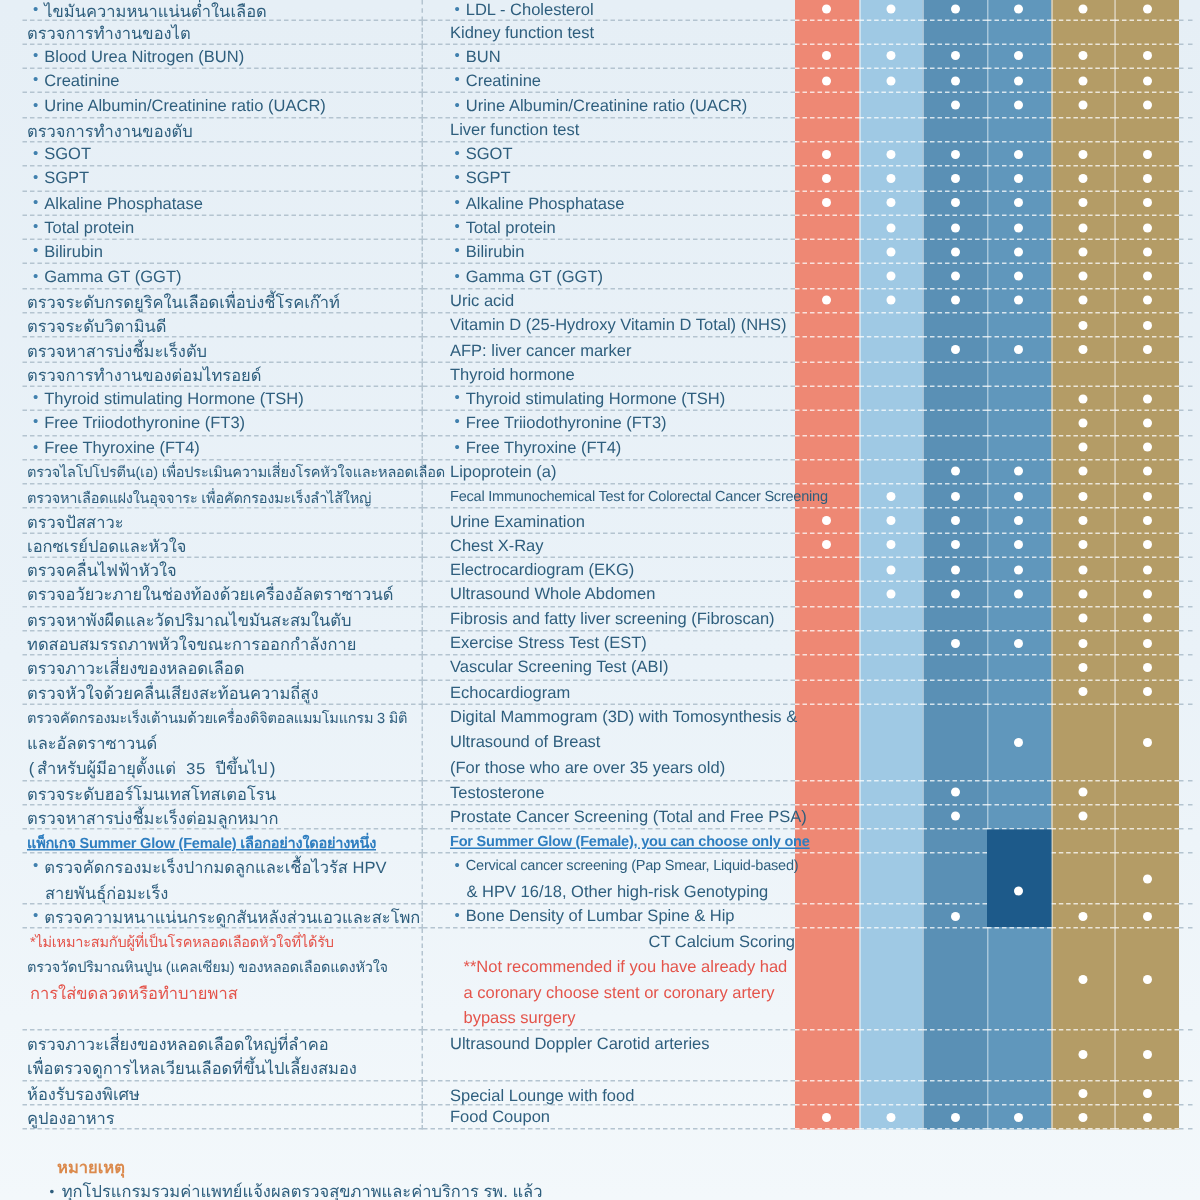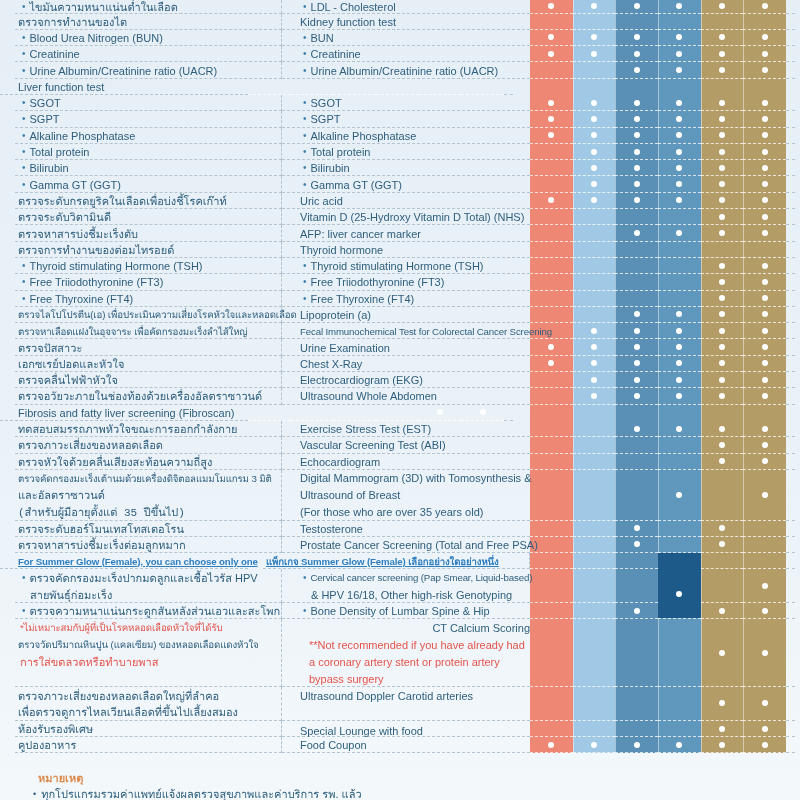--- a/index.html
+++ b/index.html
@@ -199,20 +199,25 @@
           </div>
           <div class="dotcol" style="width: 42.67px;">
             <span class="dot"></span>
           </div>
           <div class="dotcol" style="width: 42.67px;">
             <span class="dot"></span>
           </div>
           <div class="after"></div>
         </div>
         <div class="row" style="height: 16.3px;">
+          <div class="cell thai">
+            <div class="line" style="height: 16.3px;">
+              <span class="txt">ตรวจการทำงานของตับ</span>
+            </div>
+          </div>
           <div class="cell eng">
             <div class="line" style="height: 16.3px;">
               <span class="txt">Liver function test</span>
             </div>
           </div>
           <div class="dotcol" style="width: 42.67px;"></div>
           <div class="dotcol" style="width: 42.67px;"></div>
           <div class="dotcol" style="width: 42.67px;"></div>
           <div class="dotcol" style="width: 42.67px;"></div>
           <div class="dotcol" style="width: 42.67px;"></div>
@@ -756,20 +761,25 @@
           </div>
           <div class="dotcol" style="width: 42.67px;">
             <span class="dot"></span>
           </div>
           <div class="dotcol" style="width: 42.67px;">
             <span class="dot"></span>
           </div>
           <div class="after"></div>
         </div>
         <div class="row" style="height: 16.3px;">
+          <div class="cell thai">
+            <div class="line" style="height: 16.3px;">
+              <span class="txt">ตรวจหาพังผืดและวัดปริมาณไขมันสะสมในตับ</span>
+            </div>
+          </div>
           <div class="cell eng">
             <div class="line" style="height: 16.3px;">
               <span class="txt">Fibrosis and fatty liver screening (Fibroscan)</span>
             </div>
           </div>
           <div class="dotcol" style="width: 42.67px;"></div>
           <div class="dotcol" style="width: 42.67px;"></div>
           <div class="dotcol" style="width: 42.67px;"></div>
           <div class="dotcol" style="width: 42.67px;"></div>
           <div class="dotcol" style="width: 42.67px;">
@@ -928,28 +938,28 @@
             <span class="dot"></span>
           </div>
           <div class="dotcol" style="width: 42.67px;"></div>
           <div class="dotcol" style="width: 42.67px;">
             <span class="dot"></span>
           </div>
           <div class="dotcol" style="width: 42.67px;"></div>
           <div class="after"></div>
         </div>
         <div class="row link" style="height: 16.3px;">
+          <div class="cell thai">
+            <div class="line" style="height: 16.3px;">
+              <span class="txt tight">แพ็กเกจ Summer Glow (Female) เลือกอย่างใดอย่างหนึ่ง</span>
+            </div>
+          </div>
           <div class="cell eng">
             <div class="line" style="height: 16.3px;">
               <span class="txt tight">For Summer Glow (Female), you can choose only one</span>
-            </div>
-          </div>
-          <div class="cell thai">
-            <div class="line" style="height: 16.3px;">
-              <span class="txt tight">แพ็กเกจ Summer Glow (Female) เลือกอย่างใดอย่างหนึ่ง</span>
             </div>
           </div>
           <div class="dotcol" style="width: 42.67px;"></div>
           <div class="dotcol" style="width: 42.67px;"></div>
           <div class="dotcol" style="width: 42.67px;"></div>
           <div class="dotcol" style="width: 42.67px;"></div>
           <div class="dotcol" style="width: 42.67px;"></div>
           <div class="dotcol" style="width: 42.67px;"></div>
           <div class="after"></div>
         </div>
@@ -1022,21 +1032,21 @@
             </div>
           </div>
           <div class="cell eng">
             <div class="line" style="height: 16.9px; justify-content: flex-end;">
               <span class="txt">CT Calcium Scoring</span>
             </div>
             <div class="line red" style="height: 16.9px;">
               <span class="txt">**Not recommended if you have already had</span>
             </div>
             <div class="line red" style="height: 16.9px;">
-              <span class="txt">a coronary artery stent or protein artery</span>
+              <span class="txt">a coronary choose stent or coronary artery</span>
             </div>
             <div class="line red" style="height: 16.9px;">
               <span class="txt">bypass surgery</span>
             </div>
           </div>
           <div class="dotcol" style="width: 42.67px;"></div>
           <div class="dotcol" style="width: 42.67px;"></div>
           <div class="dotcol" style="width: 42.67px;"></div>
           <div class="dotcol" style="width: 42.67px;"></div>
           <div class="dotcol" style="width: 42.67px;">

